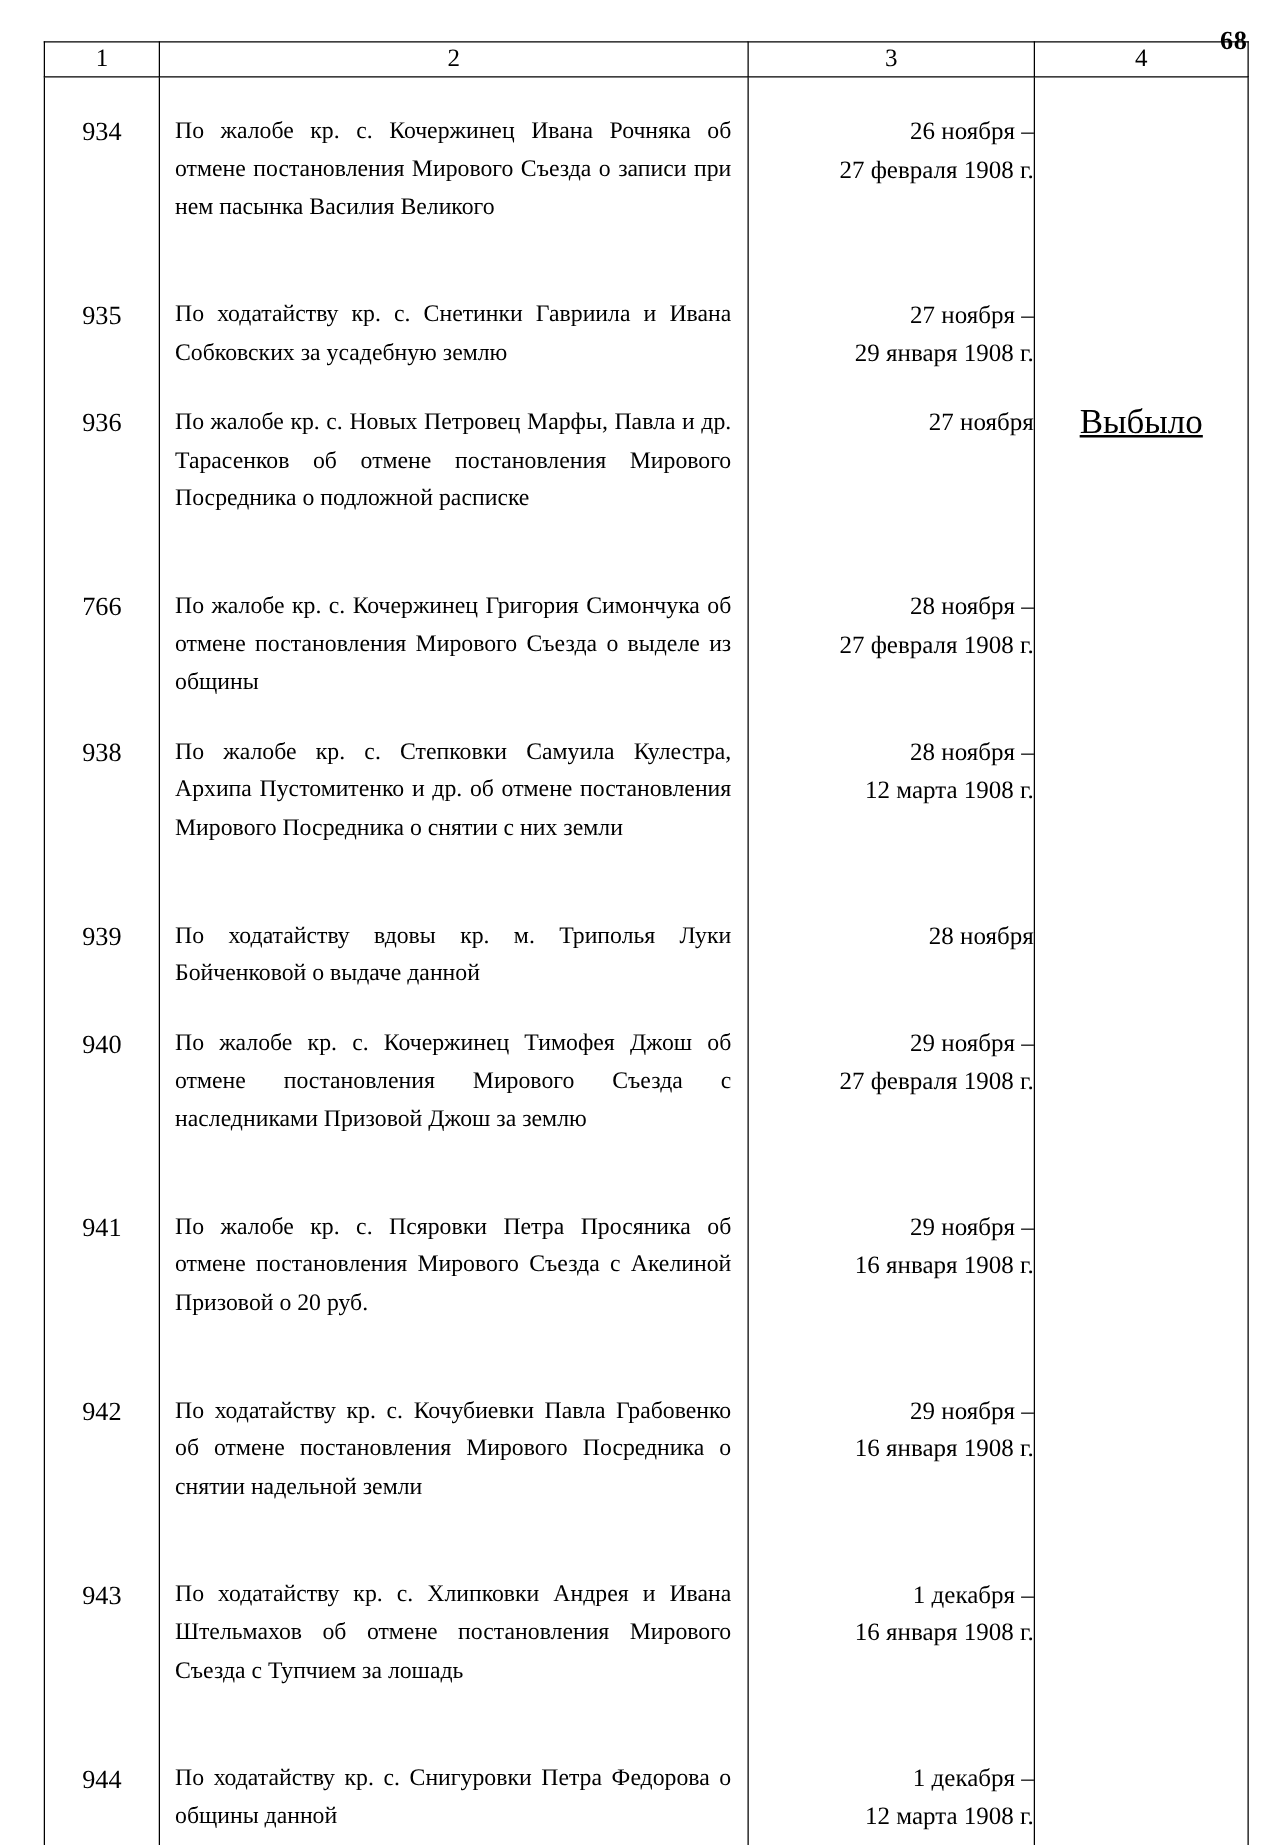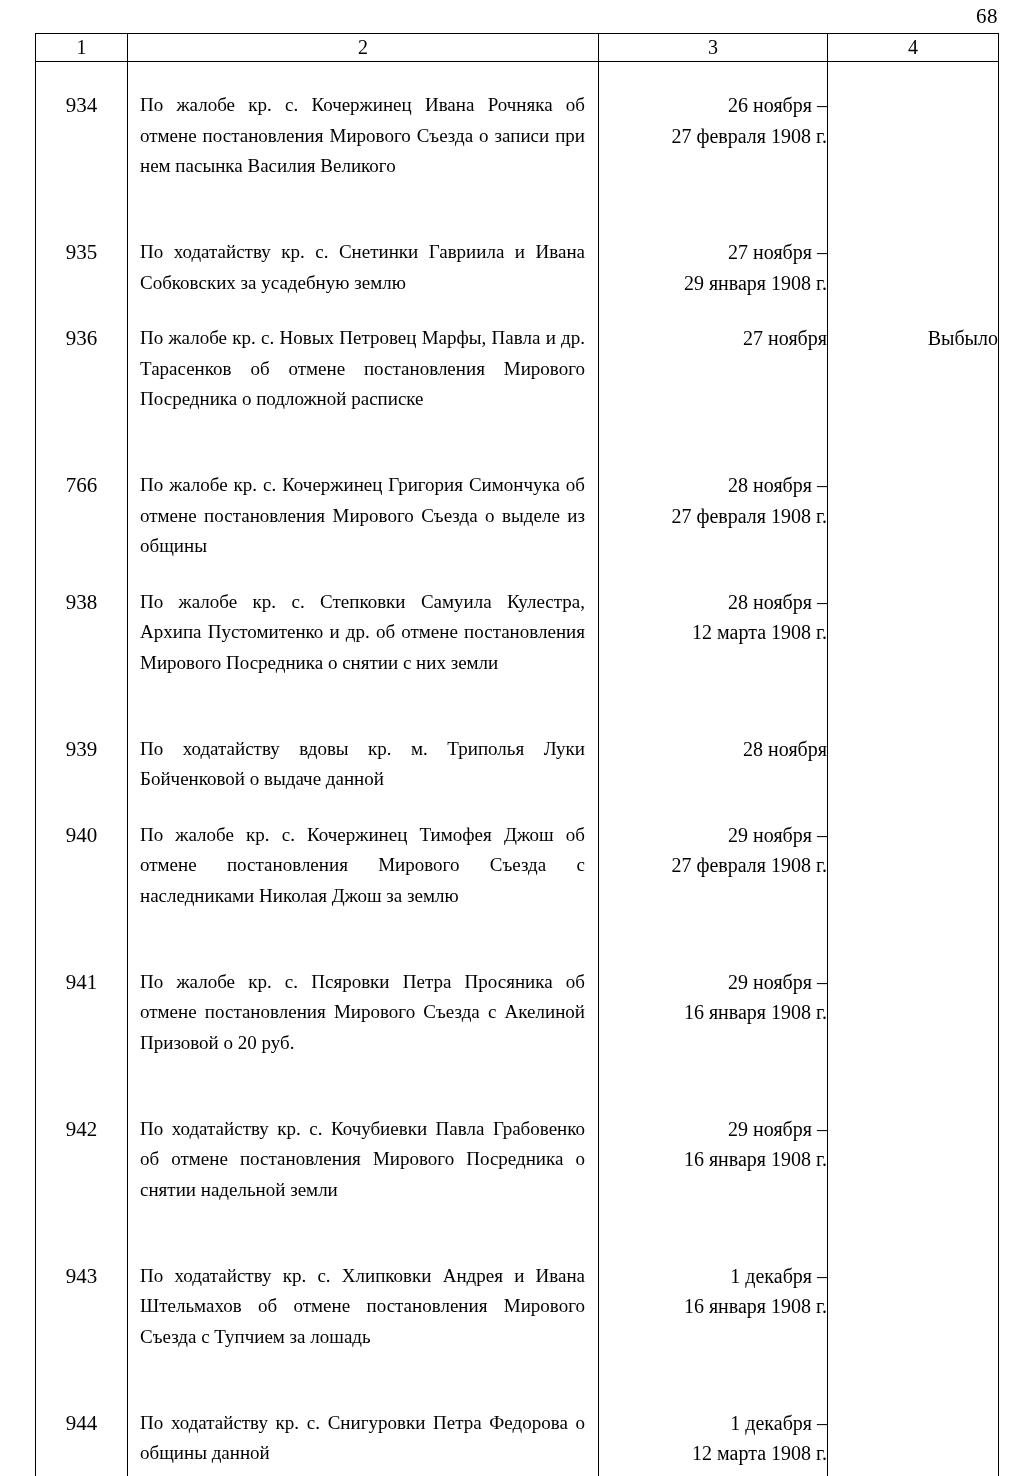--- a/index.html
+++ b/index.html
@@ -20,23 +20,23 @@
     position: absolute;
     left: 0;
     top: 0;
     width: 1024px;
     height: 1476px;
   }
 
   .page-number {
     position: absolute;
     right: 26px;
-    top: 4px;
+    top: 20px;
     font-size: 21px;
-    font-weight: normal;
+    font-weight: bold;
     letter-spacing: 0.5px;
   }
 
   table.ledger {
     position: absolute;
     left: 35px;
     top: 33px;
     width: 963px;
     border-collapse: collapse;
     table-layout: fixed;
@@ -98,23 +98,24 @@
 
   
   .date {
     text-align: right;
     font-size: 20px;
     line-height: 30.5px;
   }
 
   
   .note {
-    text-align: right;
-    font-size: 20px;
-    line-height: 30.5px;
+    text-align: center;
+    font-size: 28px;
+    line-height: 30.5px;
+    text-decoration: underline;
   }
 
   .blank { visibility: hidden; }
 </style>
 </head>
 <body>
 
 <div class="page">
 
   <div class="page-number">68</div>
@@ -152,21 +153,21 @@
             </div>
         </td>
         <td>
           <div class="col-inner" id="col-desc">
               <div class="entry desc" style="height: 122px;">По жалобе кр. с. Кочержинец Ивана Рочняка об отмене постановления Мирового Съезда  о записи при нем пасынка Василия Великого</div>
               <div class="entry desc" style="height: 61px;">По ходатайству кр. с. Снетинки Гавриила и Ивана Собковских за усадебную землю</div>
               <div class="entry desc" style="height: 122px;">По жалобе кр. с. Новых Петровец Марфы, Павла и др. Тарасенков об отмене постановления Мирового Посредника о подложной расписке</div>
               <div class="entry desc" style="height: 91.5px;">По жалобе кр. с. Кочержинец Григория Симончука об отмене постановления Мирового Съезда о выделе из общины</div>
               <div class="entry desc" style="height: 122px;">По жалобе кр. с. Степковки Самуила Кулестра, Архипа Пустомитенко и др. об отмене постановления Мирового Посредника о снятии с них земли</div>
               <div class="entry desc" style="height: 61px;">По ходатайству вдовы  кр. м. Триполья Луки Бойченковой о выдаче данной</div>
-              <div class="entry desc" style="height: 122px;">По жалобе кр. с. Кочержинец Тимофея Джош об отмене постановления Мирового Съезда с наследниками Николая Джош за землю</div>
+              <div class="entry desc" style="height: 122px;">По жалобе кр. с. Кочержинец Тимофея Джош об отмене постановления Мирового Съезда с наследниками Призовой Джош за землю</div>
               <div class="entry desc" style="height: 122px;">По жалобе кр. с. Псяровки Петра Просяника об отмене постановления Мирового Съезда с Акелиной Призовой о 20 руб.</div>
               <div class="entry desc" style="height: 122px;">По ходатайству кр. с. Кочубиевки Павла Грабовенко об отмене постановления Мирового Посредника о снятии надельной земли</div>
               <div class="entry desc" style="height: 122px;">По ходатайству кр. с. Хлипковки Андрея и Ивана Штельмахов об отмене постановления Мирового Съезда с Тупчием за лошадь</div>
               <div class="entry desc" style="height: 61px;">По ходатайству кр. с. Снигуровки Петра Федорова о общины данной</div>
             </div>
         </td>
         <td>
           <div class="col-inner" id="col-date">
               <div class="entry date" style="height: 122px;">26 ноября –<br>27 февраля 1908 г.</div>
               <div class="entry date" style="height: 61px;">27 ноября –<br>29 января 1908 г.</div>

